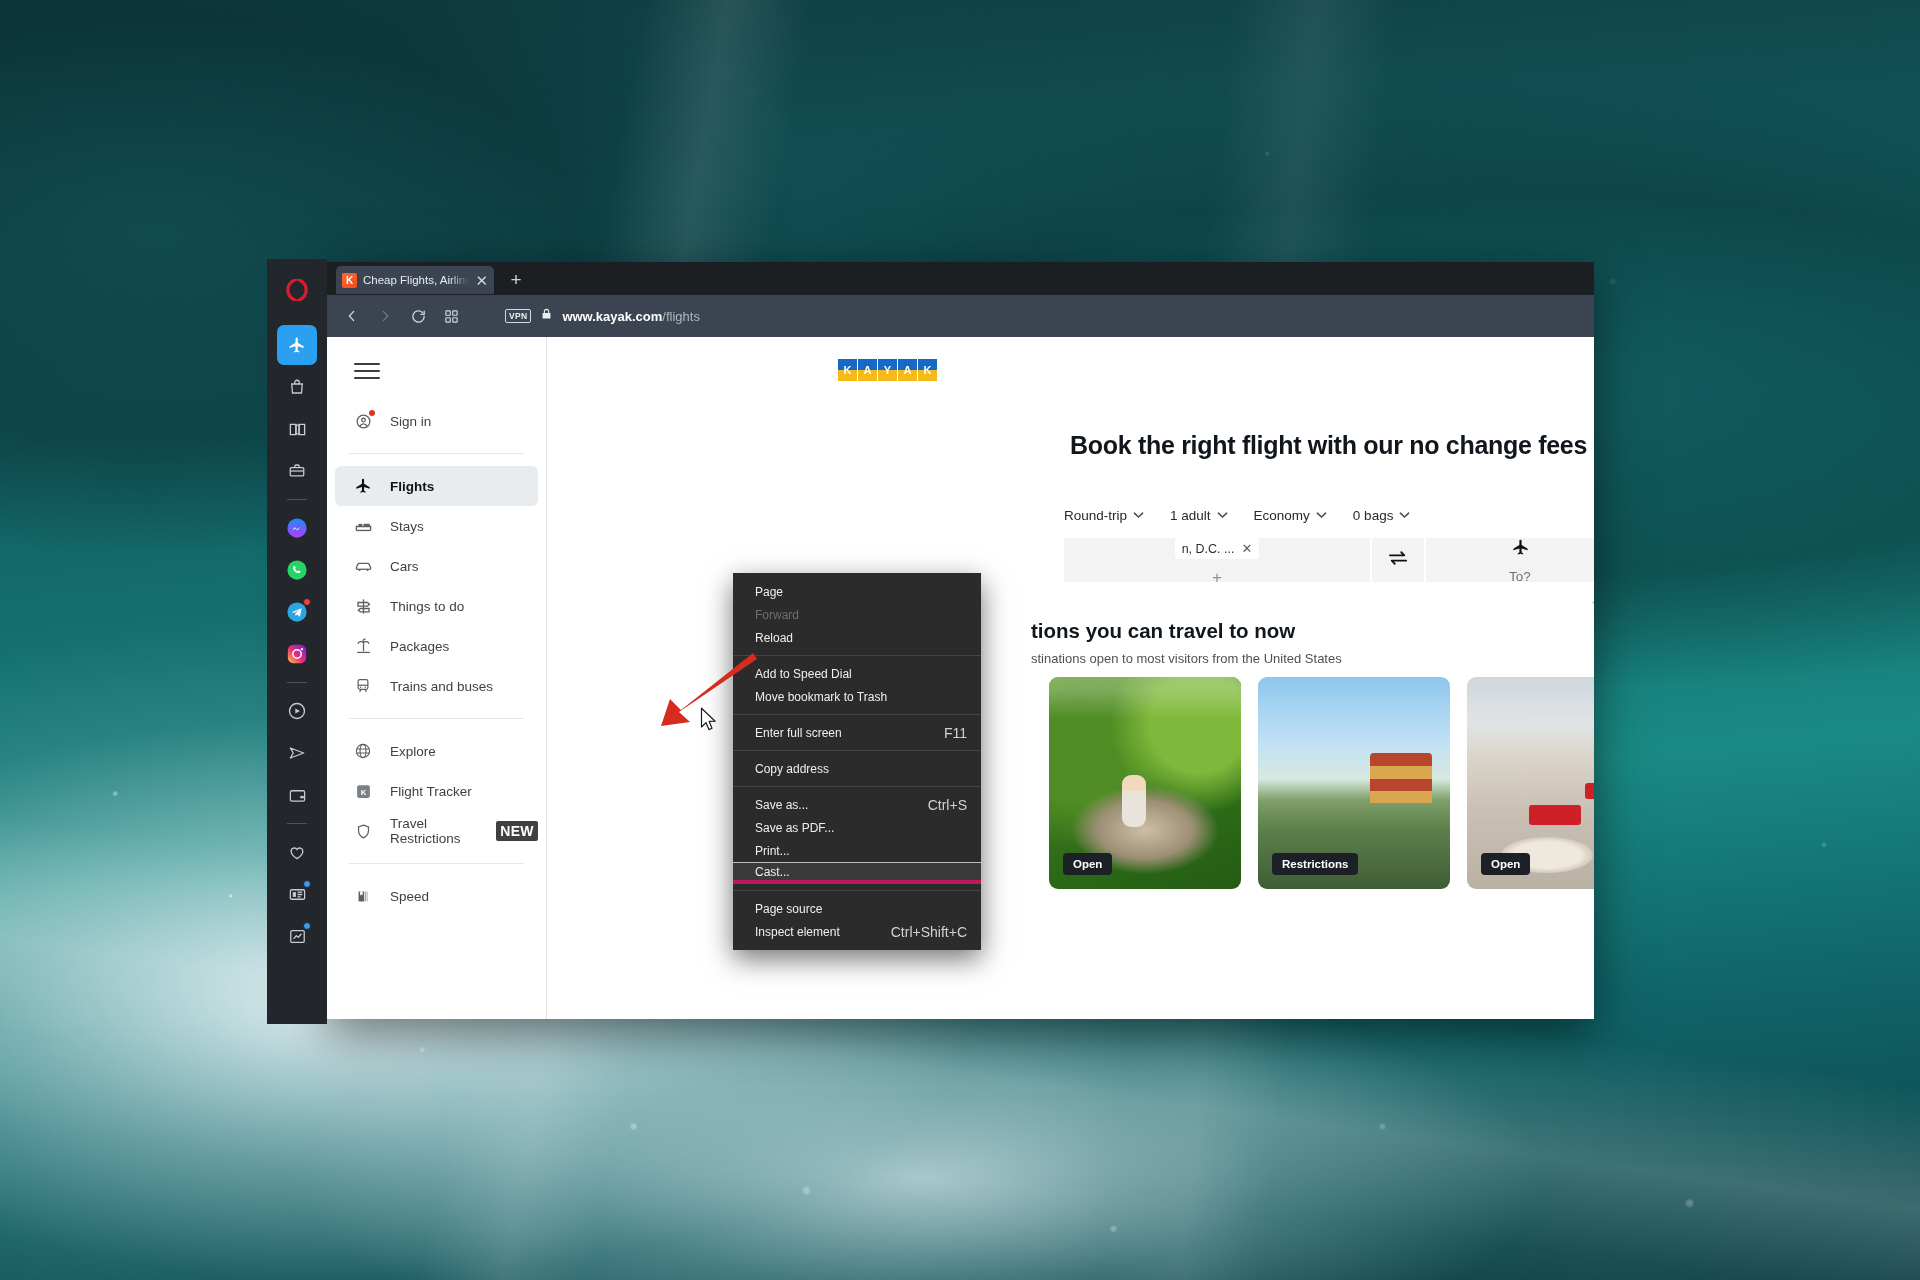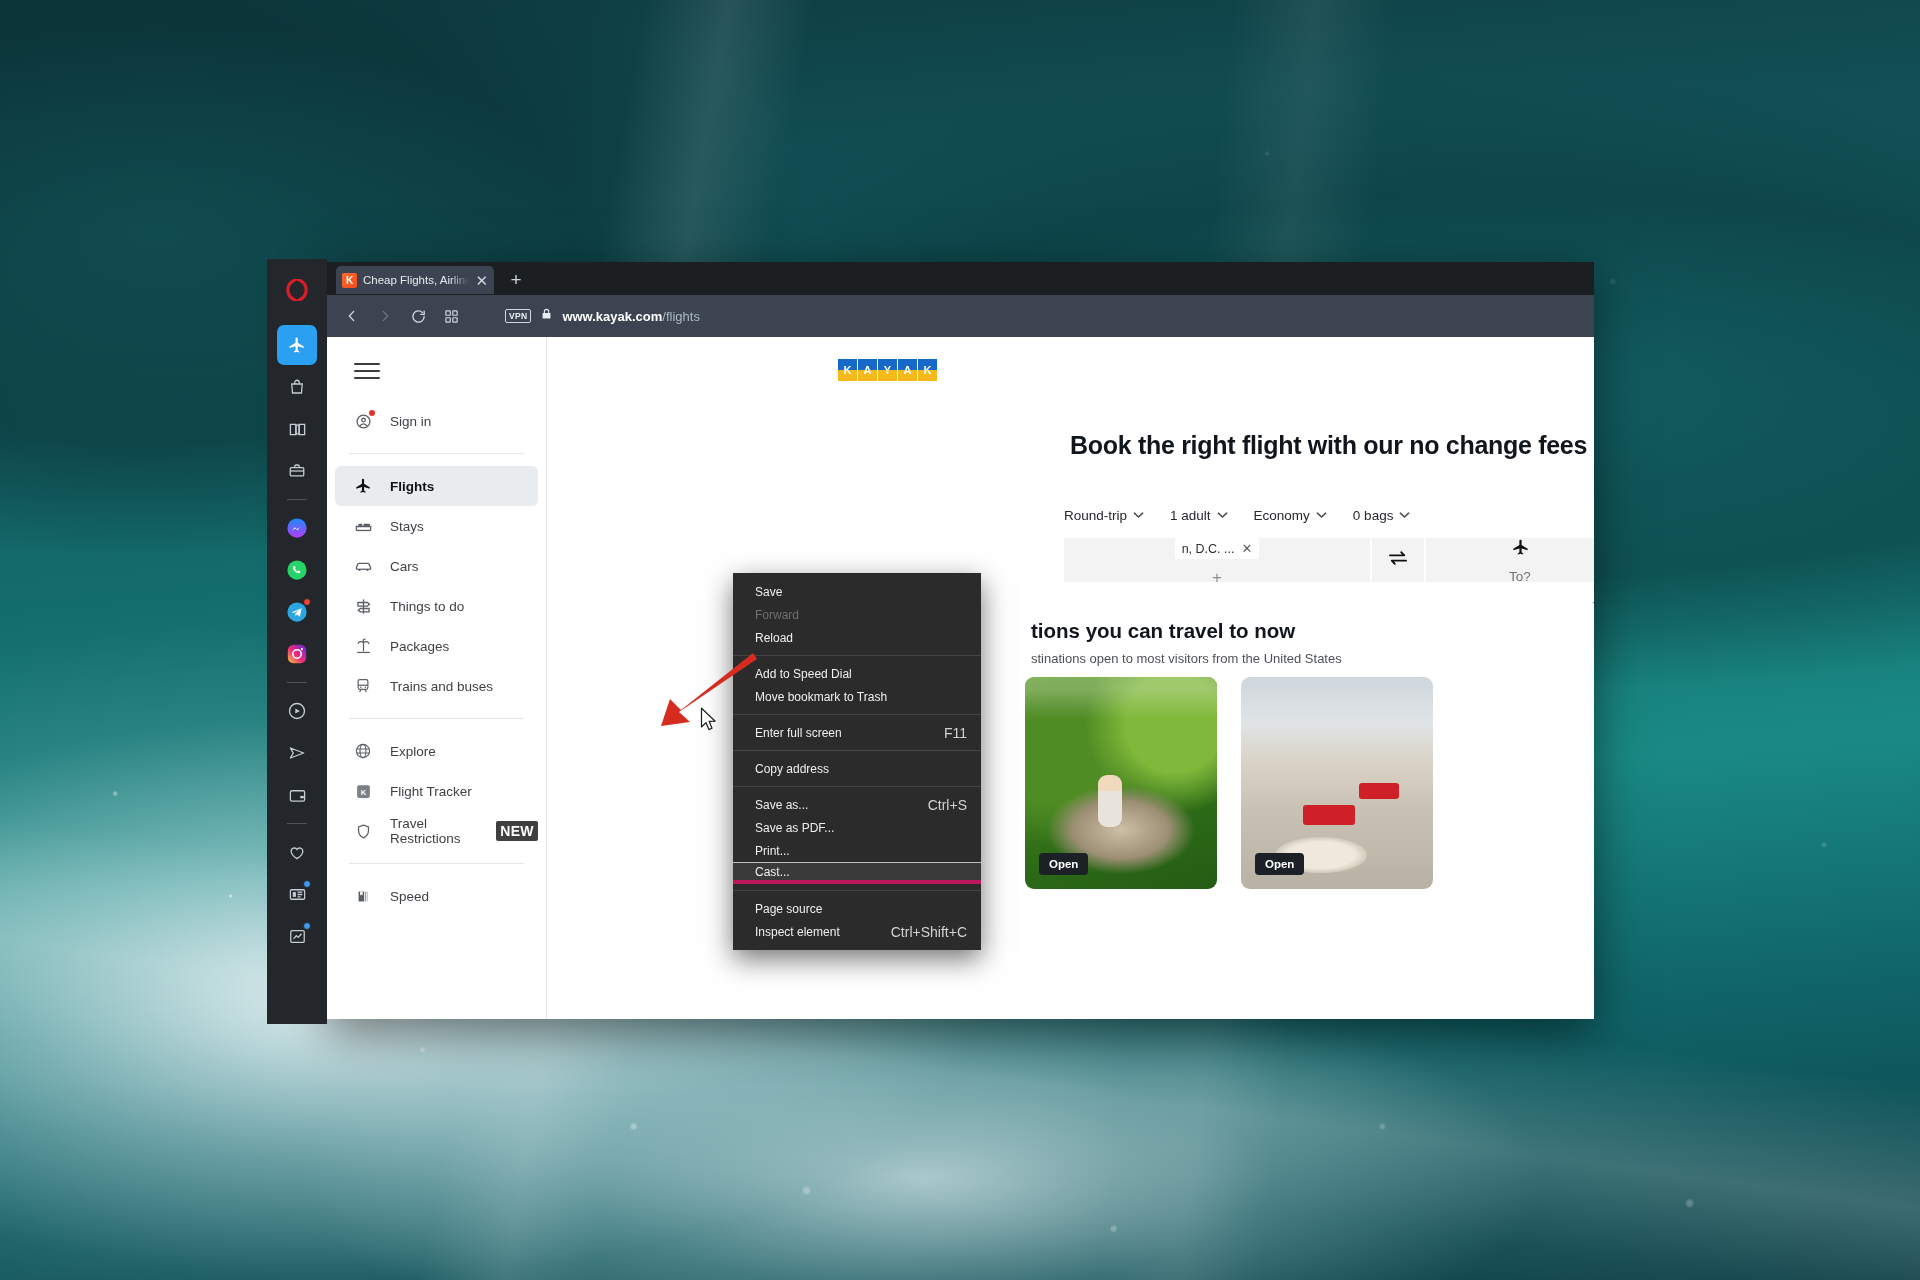--- a/index.html
+++ b/index.html
@@ -237,21 +237,21 @@
 
   
   #kdest-title {
     position: absolute; left: 470px; top: 282px;
     font-size: 20.5px; font-weight: bold; color: #10161c; white-space: nowrap;
   }
   #kdest-sub {
     position: absolute; left: 470px; top: 314px;
     font-size: 13px; color: #4d5156; white-space: nowrap;
   }
-  #kcards { position: absolute; left: 464px; top: 340px; display: flex; gap: 24px; }
+  #kcards { position: absolute; left: 488px; top: 340px; display: flex; gap: 17px; }
   .kcard {
     width: 192px; height: 212px; border-radius: 9px;
     overflow: hidden; position: relative;
   }
   .kcard .badge {
     position: absolute; left: 14px; bottom: 14px;
     background: #1c2127; color: #fff;
     font-size: 11.5px; font-weight: bold;
     padding: 5px 10px; border-radius: 4px;
   }
@@ -725,35 +725,41 @@
       <div id="kdest-sub">stinations open to most visitors from the United States</div>
 
       <div id="kcards">
         <div class="kcard">
           <div class="img-jungle">
               <div class="walk"></div>
             </div>
           <span class="badge">Open</span>
         </div>
         <div class="kcard">
+          <div class="img-temple">
+              <div class="roof"></div>
+            </div>
+          <span class="badge">Restrictions</span>
+        </div>
+        <div class="kcard">
           <div class="img-city">
             <div class="bus1"></div>
             <div class="bus2"></div>
             <div class="fountain"></div>
           </div>
           <span class="badge">Open</span>
         </div>
       </div>
     </div>
   </div>
 </div>
 
 <div id="ctxmenu">
   <div class="ctx-item">
-    <span>Save</span>
+    <span>Page</span>
     <span class="accel"></span>
   </div>
   <div class="ctx-item disabled">
     <span>Forward</span>
     <span class="accel"></span>
   </div>
   <div class="ctx-item">
     <span>Reload</span>
     <span class="accel"></span>
   </div>

